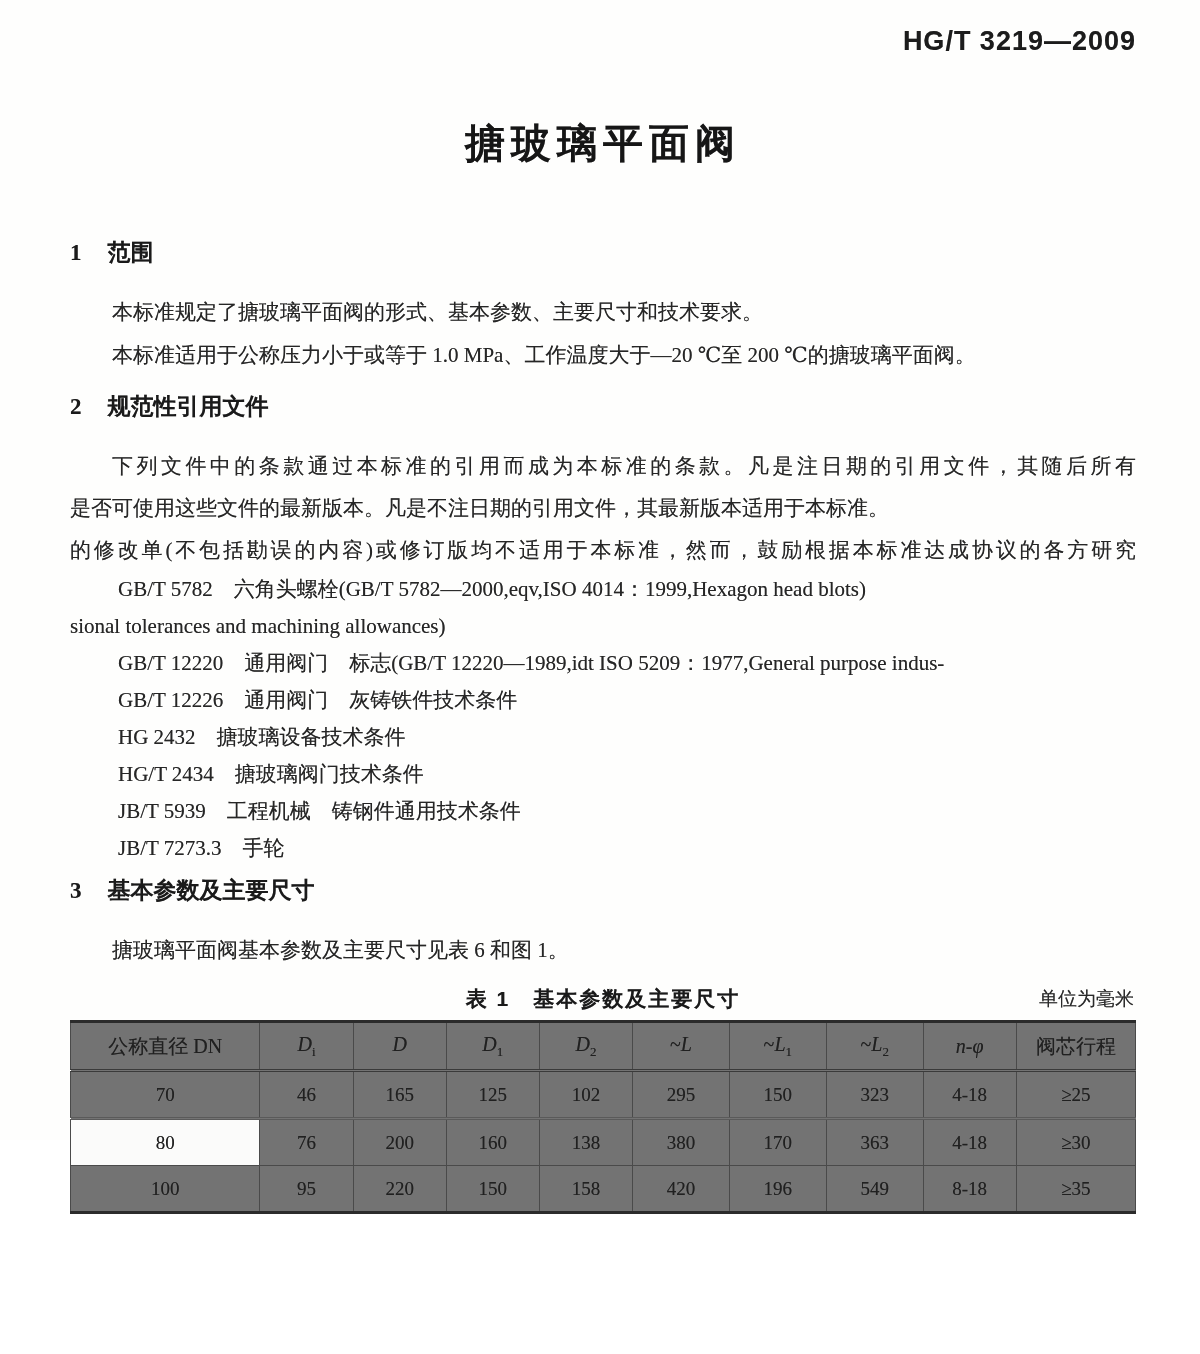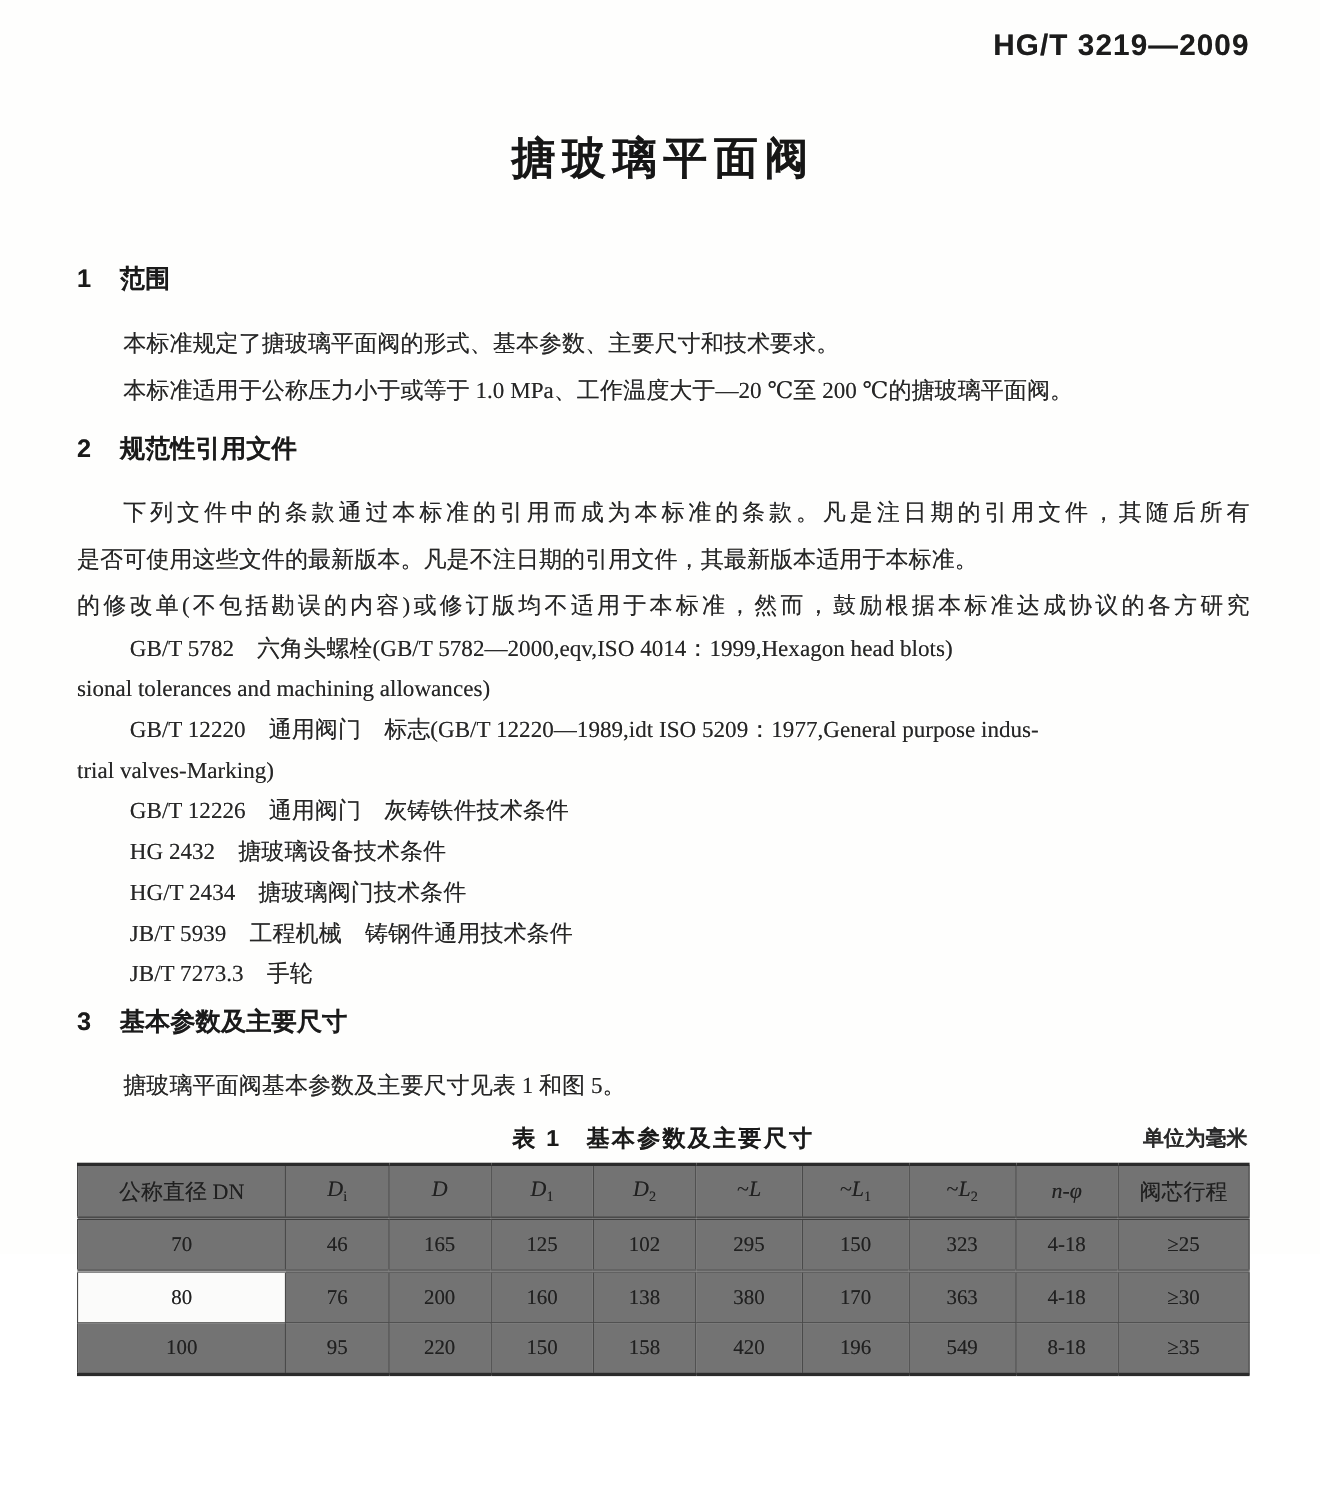--- a/index.html
+++ b/index.html
@@ -35,21 +35,21 @@
     margin: 52px 0 66px 0;
     text-align: center;
     font-family: "Liberation Sans", "DejaVu Sans", sans-serif;
     font-weight: bold;
     font-size: 40px;
     letter-spacing: 6px;
     color: #161616;
   }
   .sec-heading {
     margin: 10px 0 22px 0;
-    font-family: Liberation Sans, sans-serif;
+    font-family: Liberation Serif, serif;
     font-weight: bold;
     font-size: 23px;
     color: #1a1a1a;
     line-height: 32px;
   }
   .sec-heading .sec-num { margin-right: 26px; }
   .body {
     margin: 0;
     font-size: 21px;
     line-height: 43px;
@@ -72,21 +72,21 @@
     font-weight: bold;
     font-size: 21px;
     letter-spacing: 2px;
     color: #1a1a1a;
   }
   .unit-note {
     position: absolute;
     right: 2px;
     top: 0;
     font-size: 19px;
-    font-weight: bold;
+    font-weight: normal;
     color: #2a2a2a;
   }
   table.dim-table {
     margin-top: 4px;
     width: 100%;
     border-collapse: collapse;
     table-layout: fixed;
     font-size: 19px;
     color: #202020;
   }
@@ -133,31 +133,30 @@
   <div class="sec-heading" style="margin-top:14px">
     <span class="sec-num">2</span><span class="sec-title">规范性引用文件</span>
   </div>
   <p class="body indent fill" style="line-height:42px">下列文件中的条款通过本标准的引用而成为本标准的条款。凡是注日期的引用文件，其随后所有</p>
   <p class="body" style="line-height:42px">是否可使用这些文件的最新版本。凡是不注日期的引用文件，其最新版本适用于本标准。</p>
   <p class="body fill" style="line-height:42px">的修改单(不包括勘误的内容)或修订版均不适用于本标准，然而，鼓励根据本标准达成协议的各方研究</p>
 
   <p class="body ref ref-indent">GB/T 5782　六角头螺栓(GB/T 5782—2000,eqv,ISO 4014：1999,Hexagon head blots)</p>
   <p class="body ref">sional tolerances and machining allowances)</p>
   <p class="body ref ref-indent">GB/T 12220　通用阀门　标志(GB/T 12220—1989,idt ISO 5209：1977,General purpose indus-</p>
-  <p class="body ref">trial valves-Marking)</p>
   <p class="body ref ref-indent">GB/T 12226　通用阀门　灰铸铁件技术条件</p>
   <p class="body ref ref-indent">HG 2432　搪玻璃设备技术条件</p>
   <p class="body ref ref-indent">HG/T 2434　搪玻璃阀门技术条件</p>
   <p class="body ref ref-indent">JB/T 5939　工程机械　铸钢件通用技术条件</p>
   <p class="body ref ref-indent">JB/T 7273.3　手轮</p>
 
   <div class="sec-heading sec3-gap">
     <span class="sec-num">3</span><span class="sec-title">基本参数及主要尺寸</span>
   </div>
-  <p class="body indent">搪玻璃平面阀基本参数及主要尺寸见表 1 和图 5。</p>
+  <p class="body indent">搪玻璃平面阀基本参数及主要尺寸见表 6 和图 1。</p>
 
   <div class="caption-row">
     <span class="caption">表 1　基本参数及主要尺寸</span>
     <span class="unit-note">单位为毫米</span>
   </div>
 
   <table class="dim-table">
     <colgroup>
       <col class="c-first">
         <col class="c-mid">

